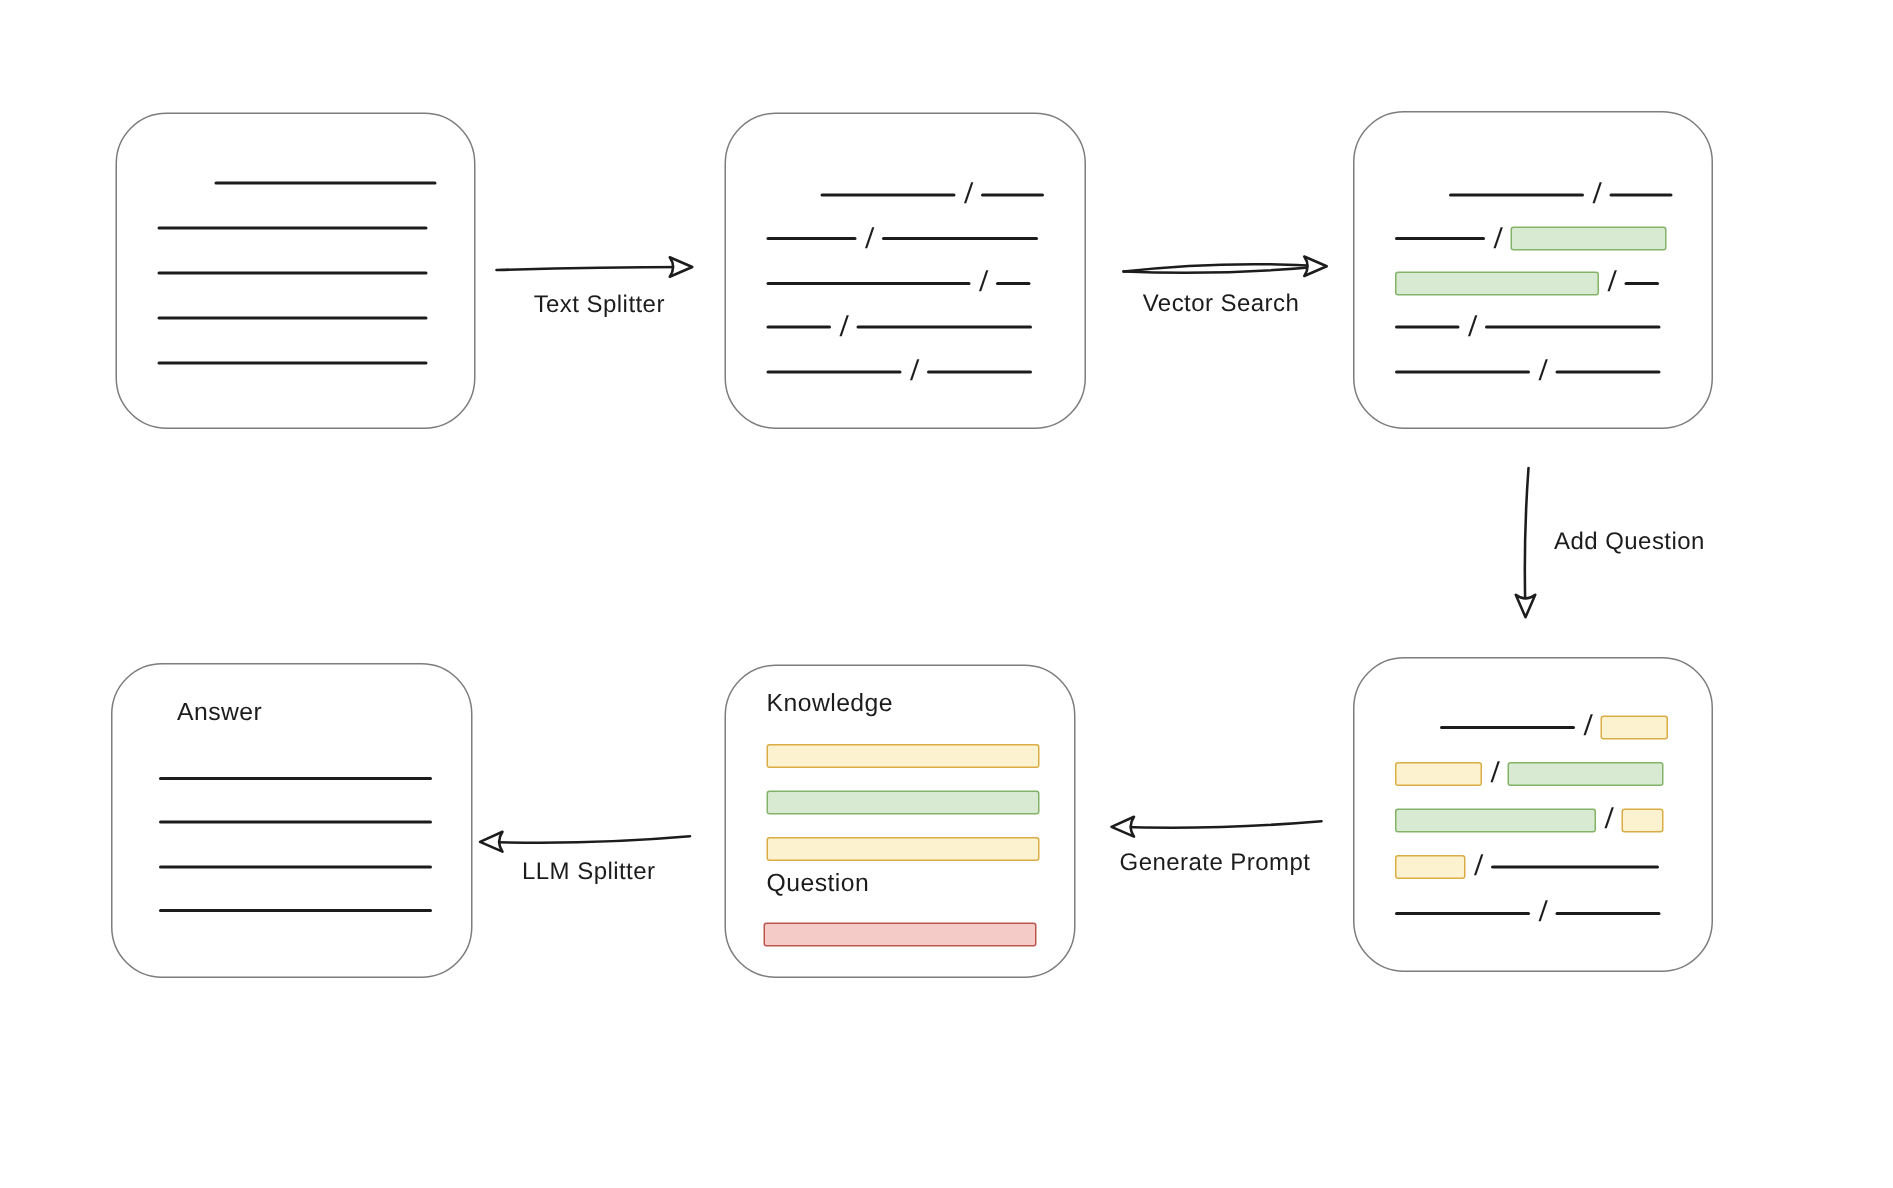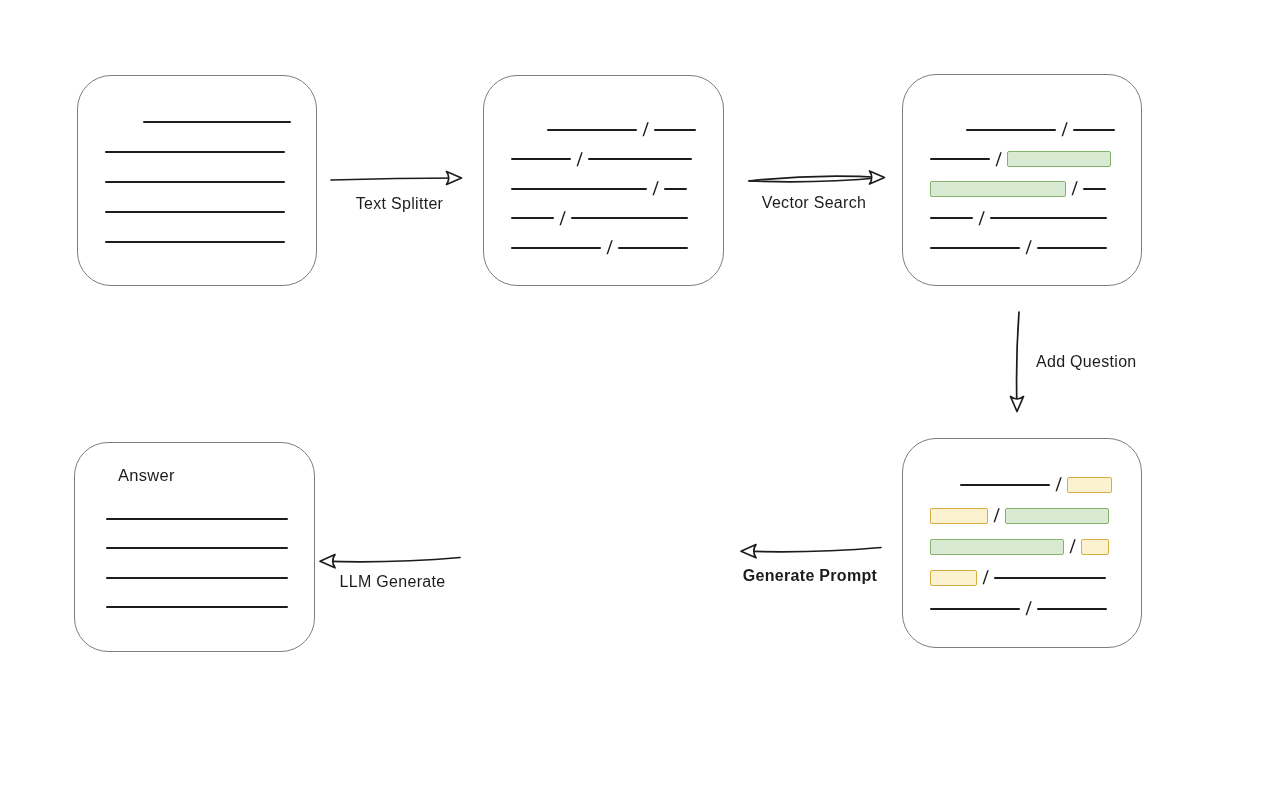--- a/index.html
+++ b/index.html
@@ -143,20 +143,40 @@
         </div>
         <div class="seg-row">
           <span class="seg seg-line" style="width: 182px;"></span>
         </div>
         <div class="seg-row">
           <span class="seg seg-line" style="width: 182px;"></span>
         </div>
       </div>
   </div>
 
+  <div class="box" style="left:483px;top:443px;width:234px;height:209px;">
+    <div class="box-label" style="left:27px;top:16px;">Knowledge</div>
+    <div class="rows" style="left:27px;right:25px;top:51px;gap:14px;">
+        <div class="seg-row">
+          <span class="seg seg-yellow" style="width: 182px;"></span>
+        </div>
+        <div class="seg-row">
+          <span class="seg seg-green" style="width: 182px;"></span>
+        </div>
+        <div class="seg-row">
+          <span class="seg seg-yellow" style="width: 182px;"></span>
+        </div>
+      </div>
+    <div class="box-label" style="left:27px;top:136px;">Question</div>
+    <div class="rows" style="left:25px;right:25px;top:170px;">
+        <div class="seg-row">
+          <span class="seg seg-red" style="width: 182px;"></span>
+        </div>
+      </div>
+  </div>
 
   <div class="box" style="left:902px;top:438px;width:240px;height:210px;">
     <div class="rows" style="left:27px;right:30px;top:37px;gap:14px;">
         <div class="seg-row">
           <span class="seg seg-indent" style="width: 24px;"></span>
           <span class="seg seg-line" style="width: 90px;"></span>
           <span class="seg seg-slash">/</span>
           <span class="seg seg-yellow" style="width: 45px;"></span>
         </div>
         <div class="seg-row">
@@ -178,22 +198,22 @@
           <span class="seg seg-line" style="width: 90px;"></span>
           <span class="seg seg-slash">/</span>
           <span class="seg seg-line" style="width: 70px;"></span>
         </div>
       </div>
   </div>
 
   <div class="arrow-label centered" style="left:342px;top:147px;width:115px;">Text Splitter</div>
   <div class="arrow-label centered" style="left:748px;top:146px;width:132px;">Vector Search</div>
   <div class="arrow-label" style="left:1036px;top:353px;">Add Question</div>
-  <div class="arrow-label centered" style="left:736px;top:519px;width:148px;font-weight:bold;">Generate Prompt</div>
-  <div class="arrow-label centered" style="left:330px;top:525px;width:125px;">LLM Generate</div>
+  <div class="arrow-label centered" style="left:736px;top:519px;width:148px;">Generate Prompt</div>
+  <div class="arrow-label centered" style="left:330px;top:525px;width:125px;">LLM Splitter</div>
 
 
   <svg id="arrows" viewBox="0 0 1262 792" xmlns="http://www.w3.org/2000/svg">
     <g>
       <path d="M331,180 Q397,178 459,178"></path>
       <path class="head" d="M446.5,171.5 L461.5,178 L446.5,184.5 Q451,178 446.5,171.5 Z"></path>
     </g>
     <g>
       <path d="M749,181 Q816,173.5 882,177.5"></path>
       <path d="M749,181 Q816,183.8 882,177.5"></path>

